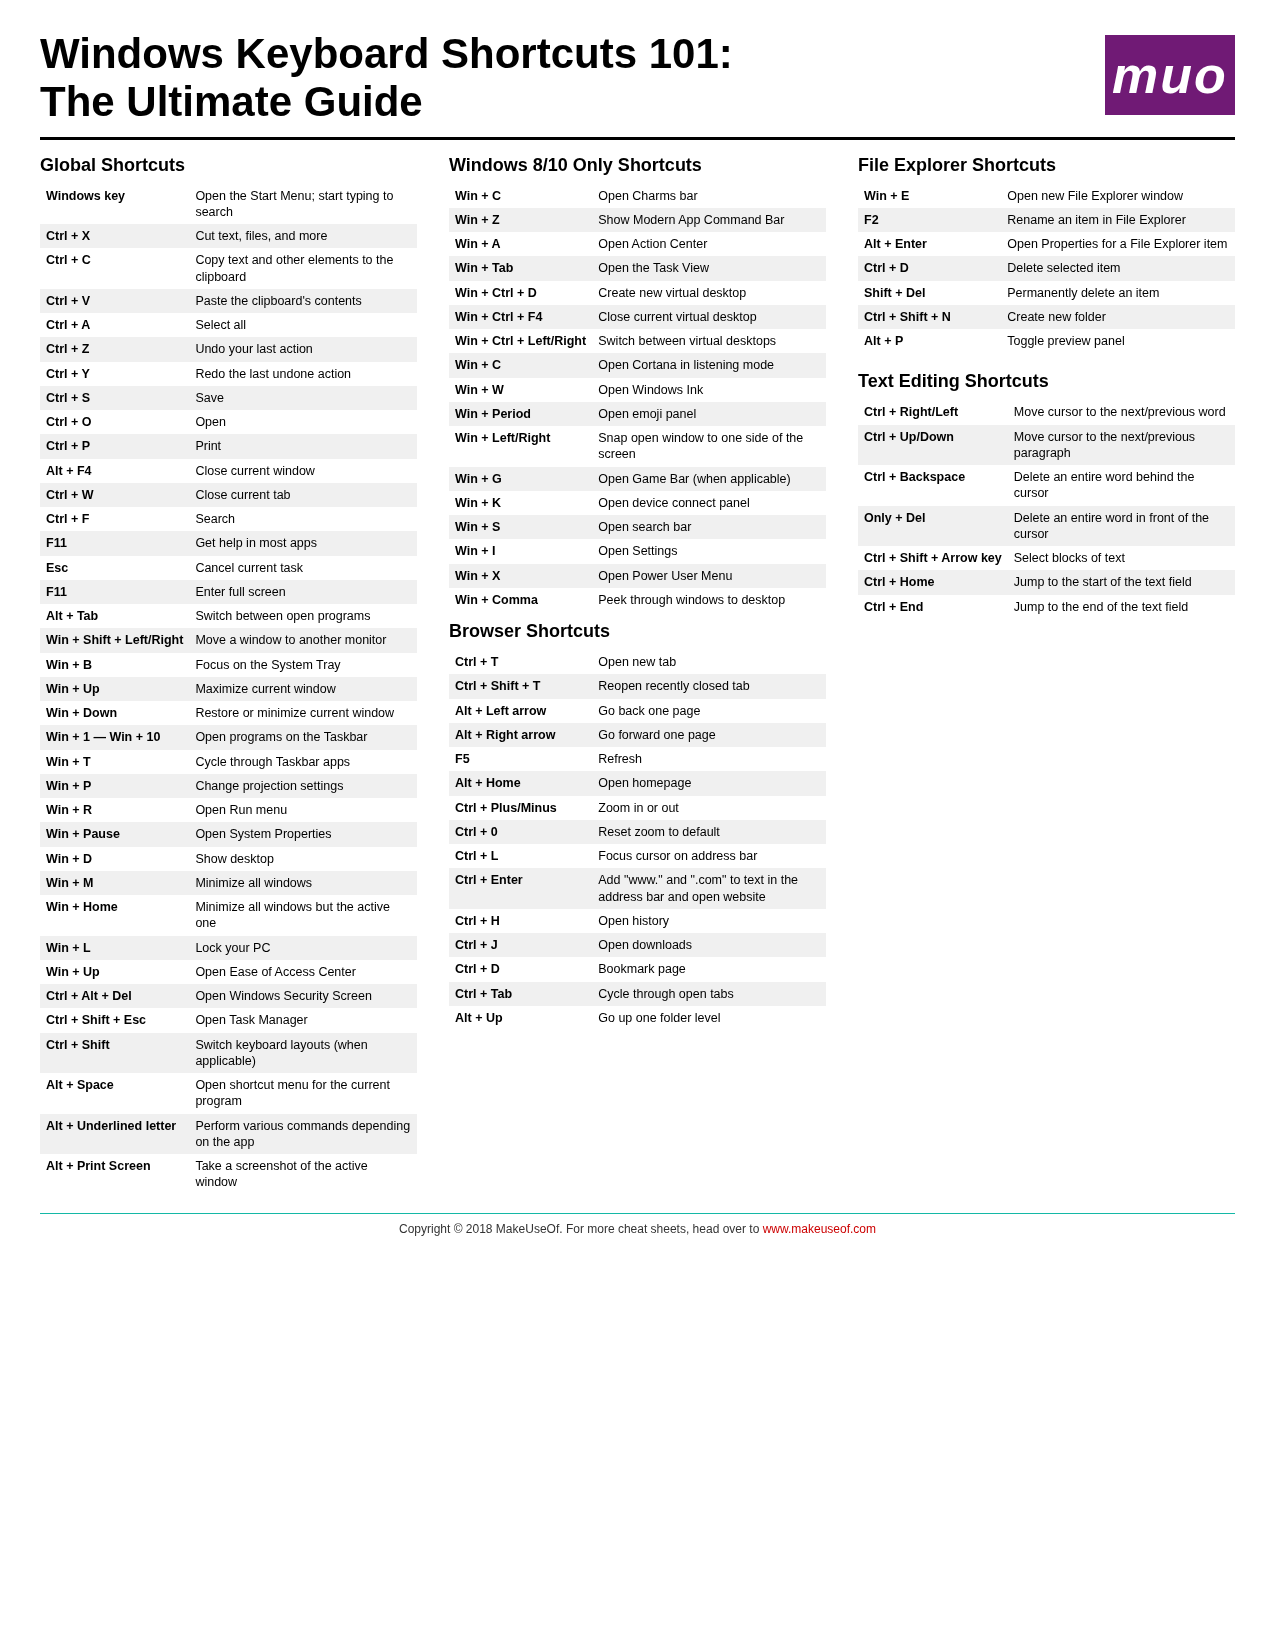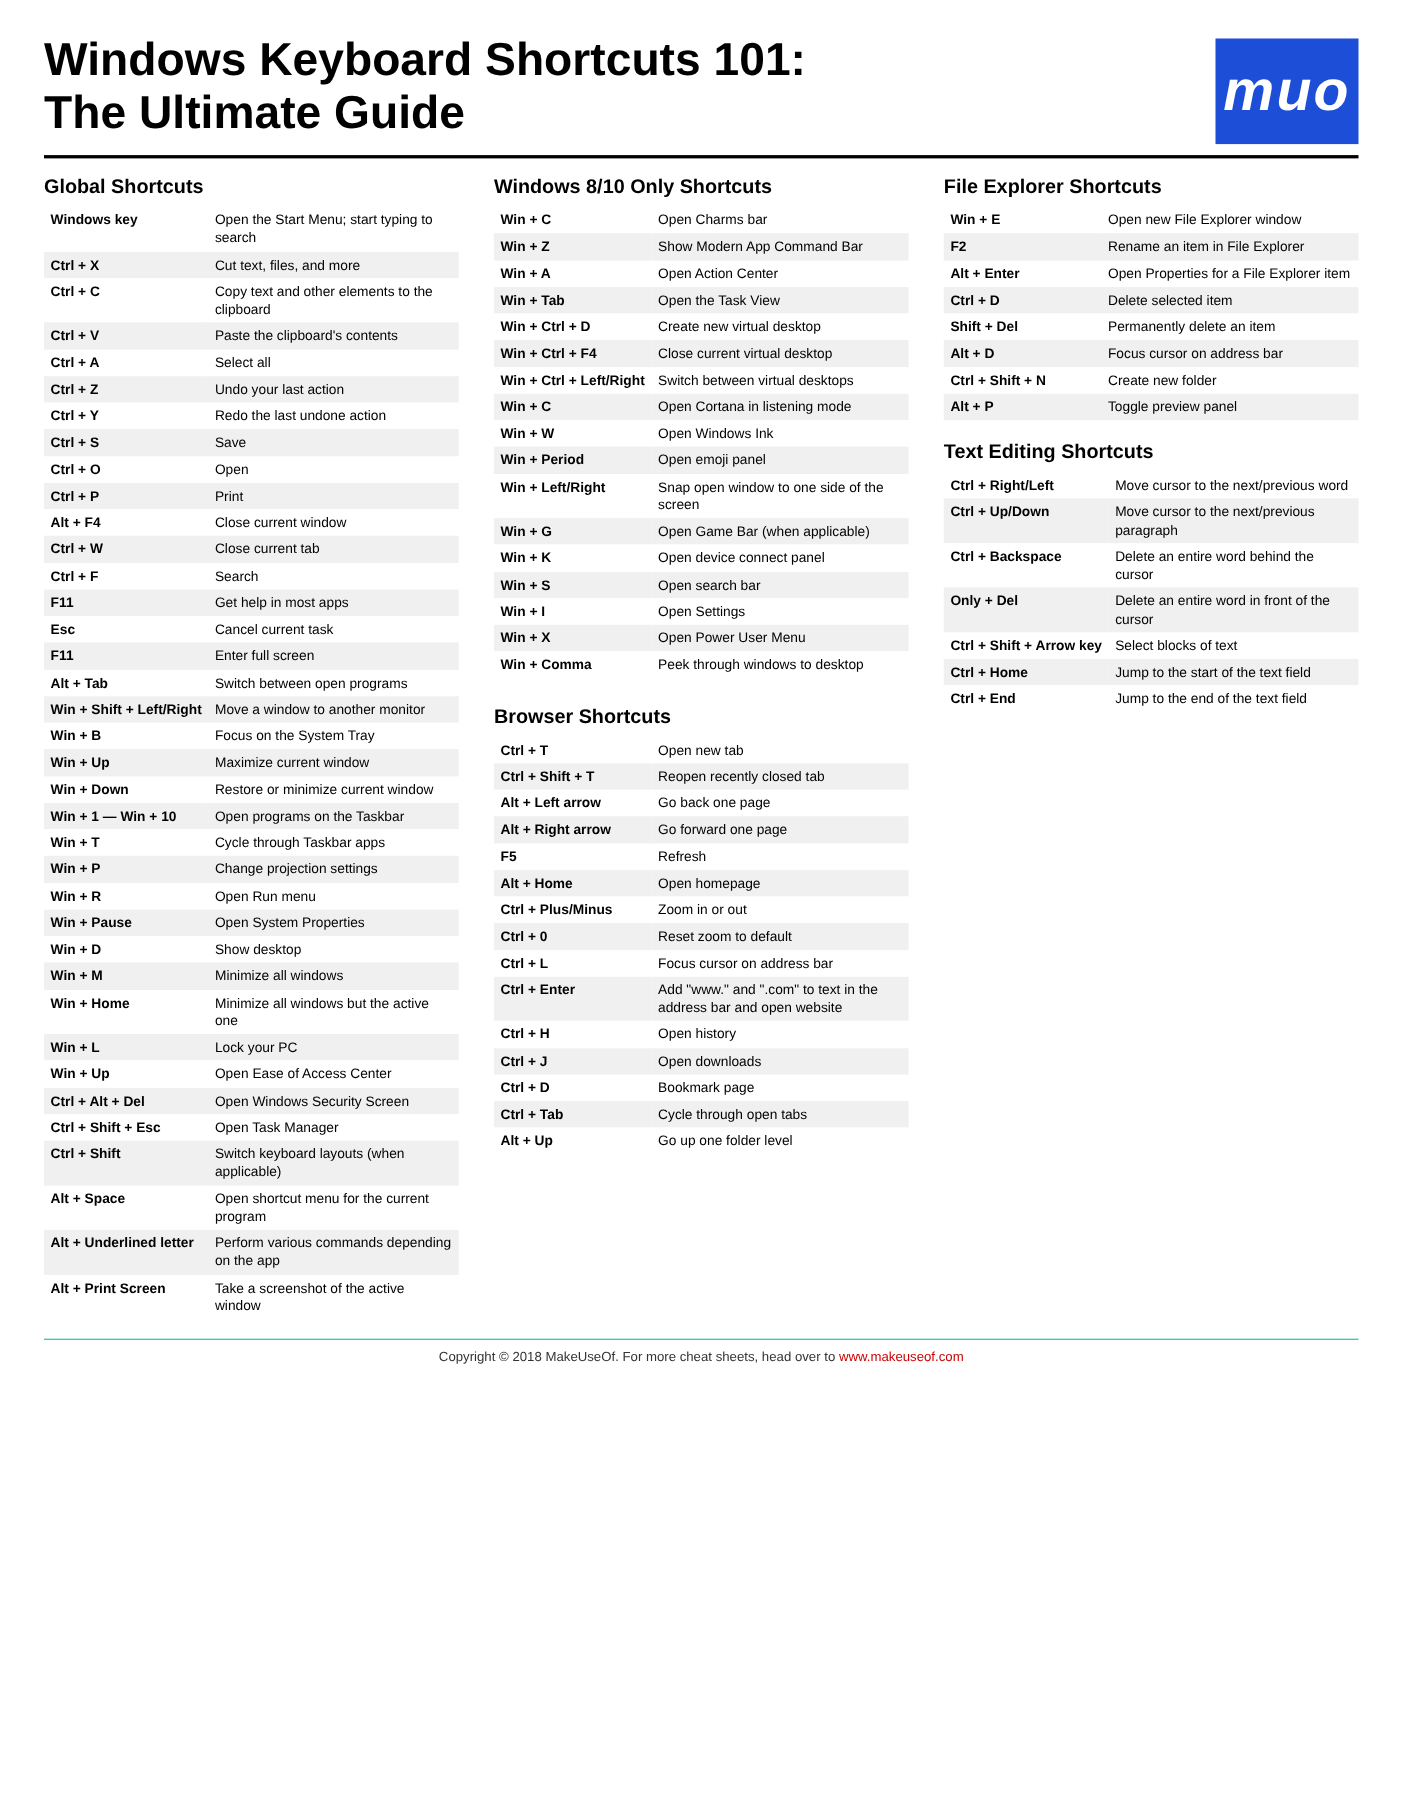--- a/index.html
+++ b/index.html
@@ -20,22 +20,22 @@
     }
     .main-title {
       font-size: 42px;
       font-weight: 900;
       color: #000000;
       line-height: 1.15;
       max-width: 750px;
     }
     .logo-box {
       width: 130px;
-      height: 96px;
-      background: #1d4ed8;
+      height: 80px;
+      background: #701a75;
       display: flex;
       align-items: center;
       justify-content: center;
       flex-shrink: 0;
       margin-top: 5px;
     }
     .logo-text {
       font-size: 52px;
       font-weight: 900;
       color: #fff;
@@ -331,21 +331,21 @@
           <tr>
             <td>Win + X</td>
             <td>Open Power User Menu</td>
           </tr>
           <tr>
             <td>Win + Comma</td>
             <td>Peek through windows to desktop</td>
           </tr>
         </tbody>
     </table>
-    <div style="margin-top:24px;">
+    <div style="margin-top:9px;">
       <div class="section-title">Browser Shortcuts</div>
       <table>
         <tbody id="browser-tbody">
             <tr>
               <td>Ctrl + T</td>
               <td>Open new tab</td>
             </tr>
             <tr>
               <td>Ctrl + Shift + T</td>
               <td>Reopen recently closed tab</td>
@@ -423,24 +423,20 @@
             <td>Alt + Enter</td>
             <td>Open Properties for a File Explorer item</td>
           </tr>
           <tr>
             <td>Ctrl + D</td>
             <td>Delete selected item</td>
           </tr>
           <tr>
             <td>Shift + Del</td>
             <td>Permanently delete an item</td>
-          </tr>
-          <tr>
-            <td>Alt + D</td>
-            <td>Focus cursor on address bar</td>
           </tr>
           <tr>
             <td>Ctrl + Shift + N</td>
             <td>Create new folder</td>
           </tr>
           <tr>
             <td>Alt + P</td>
             <td>Toggle preview panel</td>
           </tr>
         </tbody>

